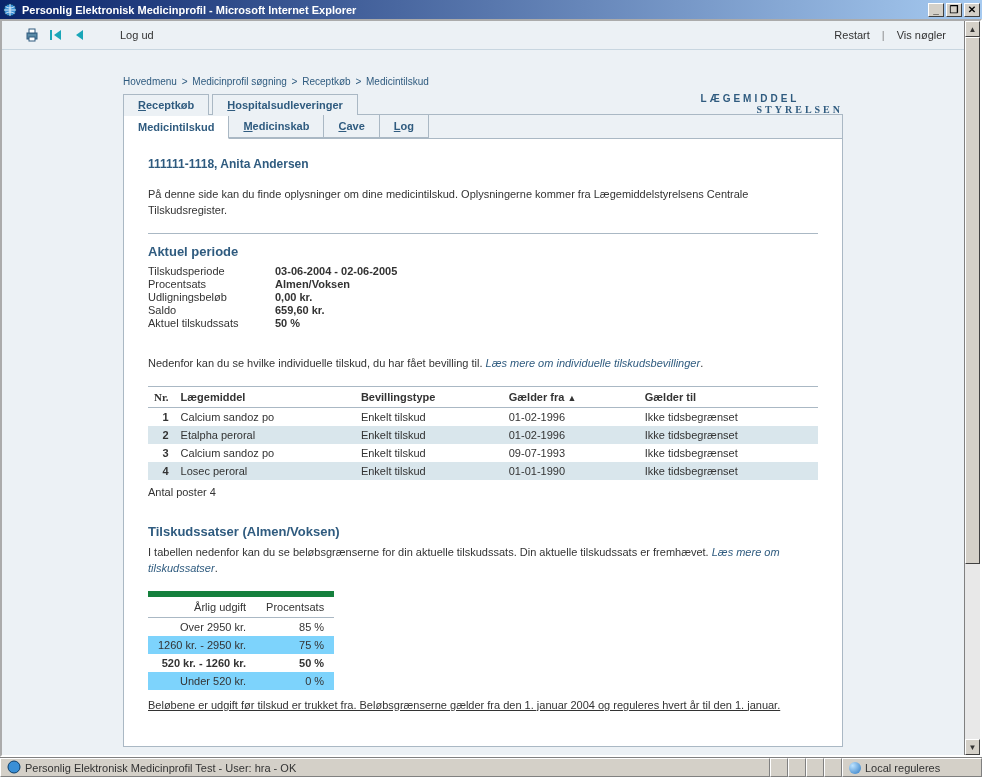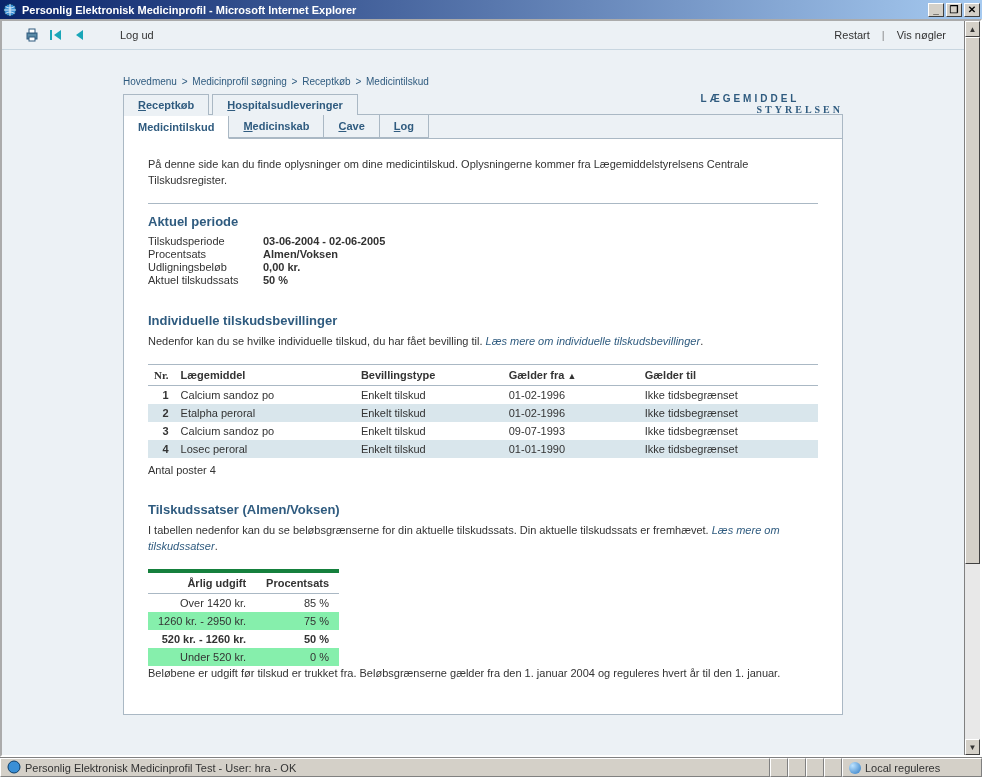--- a/index.html
+++ b/index.html
@@ -155,21 +155,21 @@
     margin-bottom: 16px;
   }
   .body p { margin: 0 0 14px 0; color:#333; line-height: 1.45; }
   hr.sep {
     border: none;
     border-top: 1px solid #aab8c4;
     margin: 6px 0 10px 0;
   }
   .kv { display:flex; margin: 1px 0; font-size:11px; }
   .kv .k { width: 115px; }
-  .kv .v { font-weight: bold; }
+  .kv .v { font-weight: bold; margin-left: 12px; }
 
   
   table.data {
     width: 100%;
     border-collapse: collapse;
     font-size: 11px;
     margin-top: 6px;
   }
   table.data th {
     text-align: left;
@@ -187,30 +187,30 @@
   .sort-arrow { font-size:9px; }
 
   
   table.rates {
     border-collapse: collapse;
     font-size: 11px;
     margin-top: 6px;
   }
   table.rates th {
     text-align:right;
-    font-weight:bold;
+    font-weight:normal;
     padding: 4px 10px;
-    border-top: 4px solid #15803d;
+    border-top: 6px solid #15803d;
     border-bottom: 1px solid #aab8c4;
   }
   table.rates td {
     text-align:right;
     padding: 3px 10px;
   }
-  table.rates tr.alt td { background: #86efac; }
+  table.rates tr.alt td { background: #7dd3fc; }
   table.rates tr.hl td { font-weight: bold; }
 
   .linklike { font-style: italic; color:#2f5b7f; cursor:pointer; }
 
   
   .statusbar {
     position: absolute; left:0; right:0; bottom:0;
     height: 20px;
     background: #d4d0c8;
     border-top: 1px solid #808080;
@@ -317,46 +317,50 @@
               </div>
               <div class="subtab">
                 <span class="ul">C</span><span>ave</span>
               </div>
               <div class="subtab">
                 <span class="ul">L</span><span>og</span>
               </div>
             </div>
 
             <div class="body">
+              <div class="h1">111111-1118, Anita Andersen</div>
 
               <p>På denne side kan du finde oplysninger om dine medicintilskud. Oplysningerne kommer fra Lægemiddelstyrelsens Centrale Tilskudsregister.</p>
 
               <hr class="sep">
 
               <h2>Aktuel periode</h2>
               <div class="kv">
                   <span class="k">Tilskudsperiode</span>
                   <span class="v">03-06-2004 - 02-06-2005</span>
                 </div>
               <div class="kv">
                   <span class="k">Procentsats</span>
                   <span class="v">Almen/Voksen</span>
                 </div>
               <div class="kv">
                   <span class="k">Udligningsbeløb</span>
                   <span class="v">0,00 kr.</span>
                 </div>
               <div class="kv">
+                  <span class="k">Saldo</span>
+                  <span class="v">659,60 kr.</span>
+                </div>
+              <div class="kv">
                   <span class="k">Aktuel tilskudssats</span>
                   <span class="v">50 %</span>
                 </div>
 
               <div style="height:26px"></div>
 
-              <h2>Individuelle tilskudsbevillinger</h2>
               <p>
                 <span>Nedenfor kan du se hvilke individuelle tilskud, du har fået bevilling til. </span><span class="linklike">Læs mere om individuelle tilskudsbevillinger</span>.
               </p>
               <table class="data">
                 <thead>
                   <tr class="sortcol">
                     <th style="text-align:right;width:26px;font-family:Liberation Serif, serif;">Nr.</th>
                     <th>Lægemiddel</th>
                     <th>Bevillingstype</th>
                     <th><span>Gælder fra</span> <span class="sort-arrow">▲</span></th>
@@ -404,38 +408,38 @@
               </p>
               <table class="rates">
                 <thead>
                   <tr>
                     <th>Årlig udgift</th>
                     <th>Procentsats</th>
                   </tr>
                 </thead>
                 <tbody id="rates-body">
                     <tr class="">
-                      <td>Over 1420 kr.</td>
+                      <td>Over 2950 kr.</td>
                       <td>85 %</td>
                     </tr>
                     <tr class="alt">
                       <td>1260 kr. - 2950 kr.</td>
                       <td>75 %</td>
                     </tr>
                     <tr class="hl">
                       <td>520 kr. - 1260 kr.</td>
                       <td>50 %</td>
                     </tr>
                     <tr class="alt">
                       <td>Under 520 kr.</td>
                       <td>0 %</td>
                     </tr>
                   </tbody>
               </table>
-              <p style="">Beløbene er udgift før tilskud er trukket fra. Beløbsgrænserne gælder fra den 1. januar 2004 og reguleres hvert år til den 1. januar.</p>
+              <p style="margin-top:8px;text-decoration:underline;">Beløbene er udgift før tilskud er trukket fra. Beløbsgrænserne gælder fra den 1. januar 2004 og reguleres hvert år til den 1. januar.</p>
 
             </div>
           </div>
         </div>
 
       </div>
     </div>
 
   </div>
 

